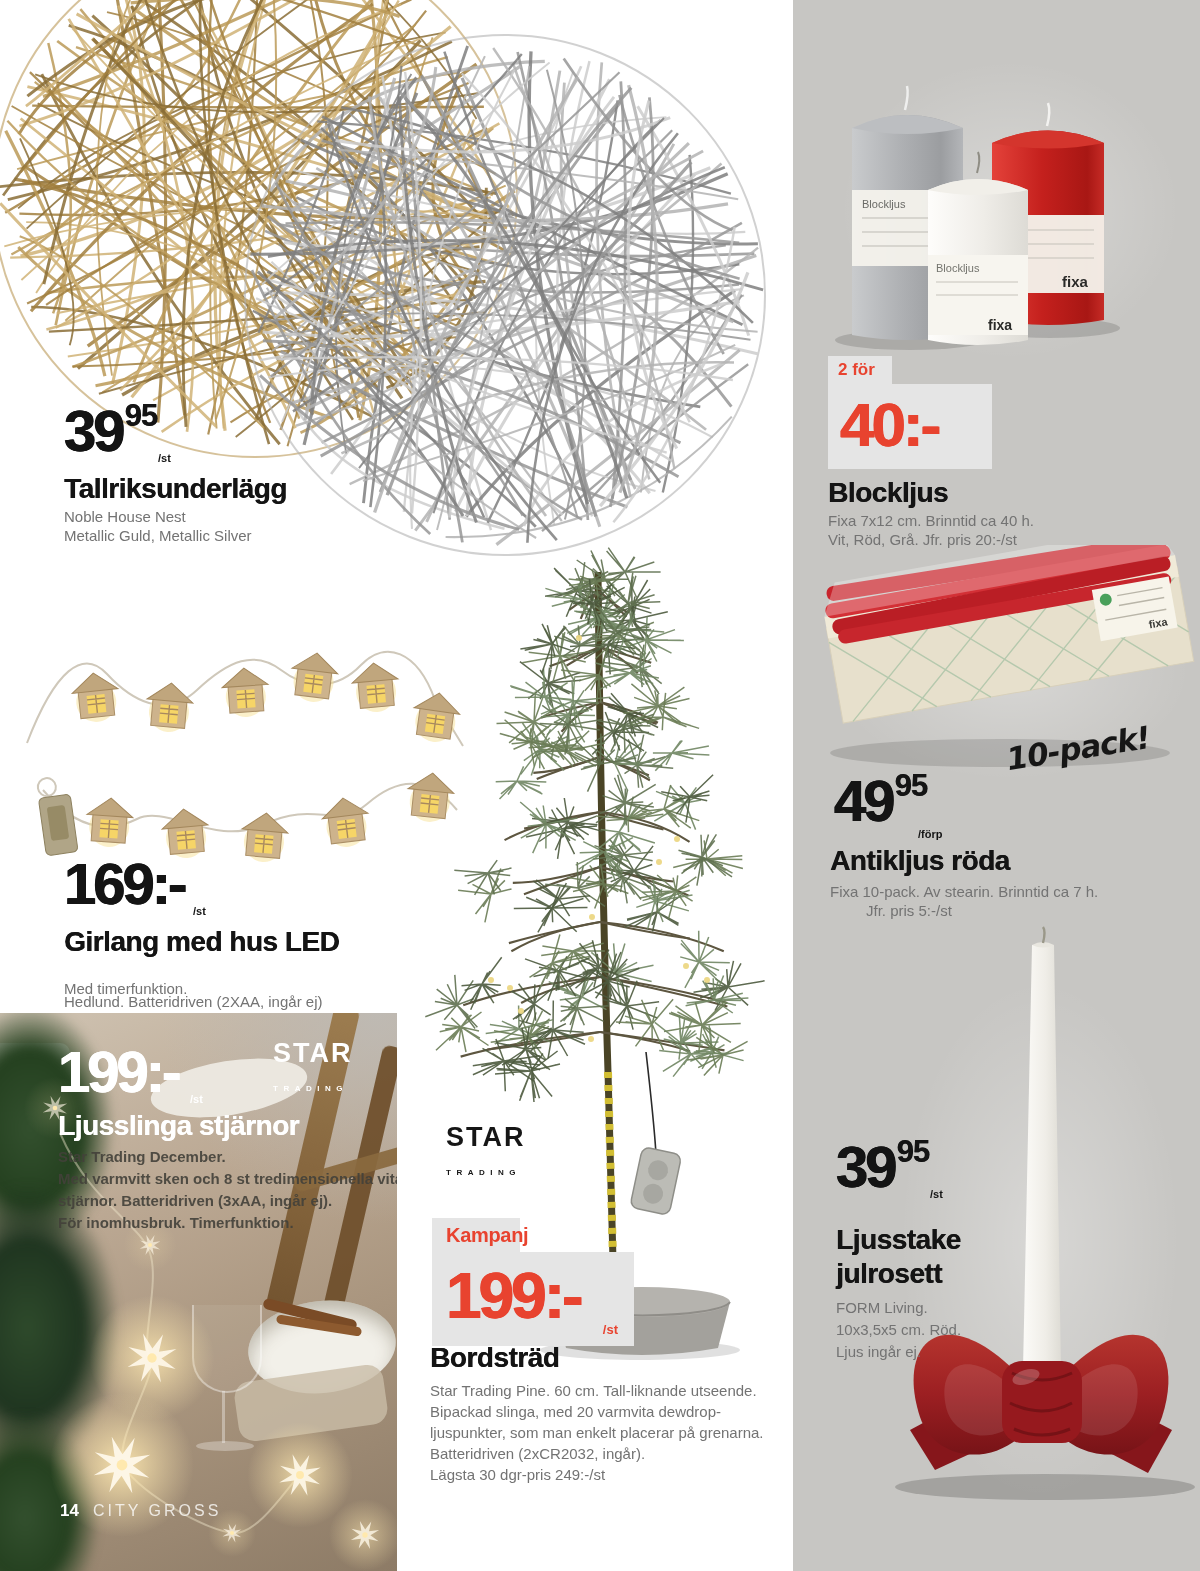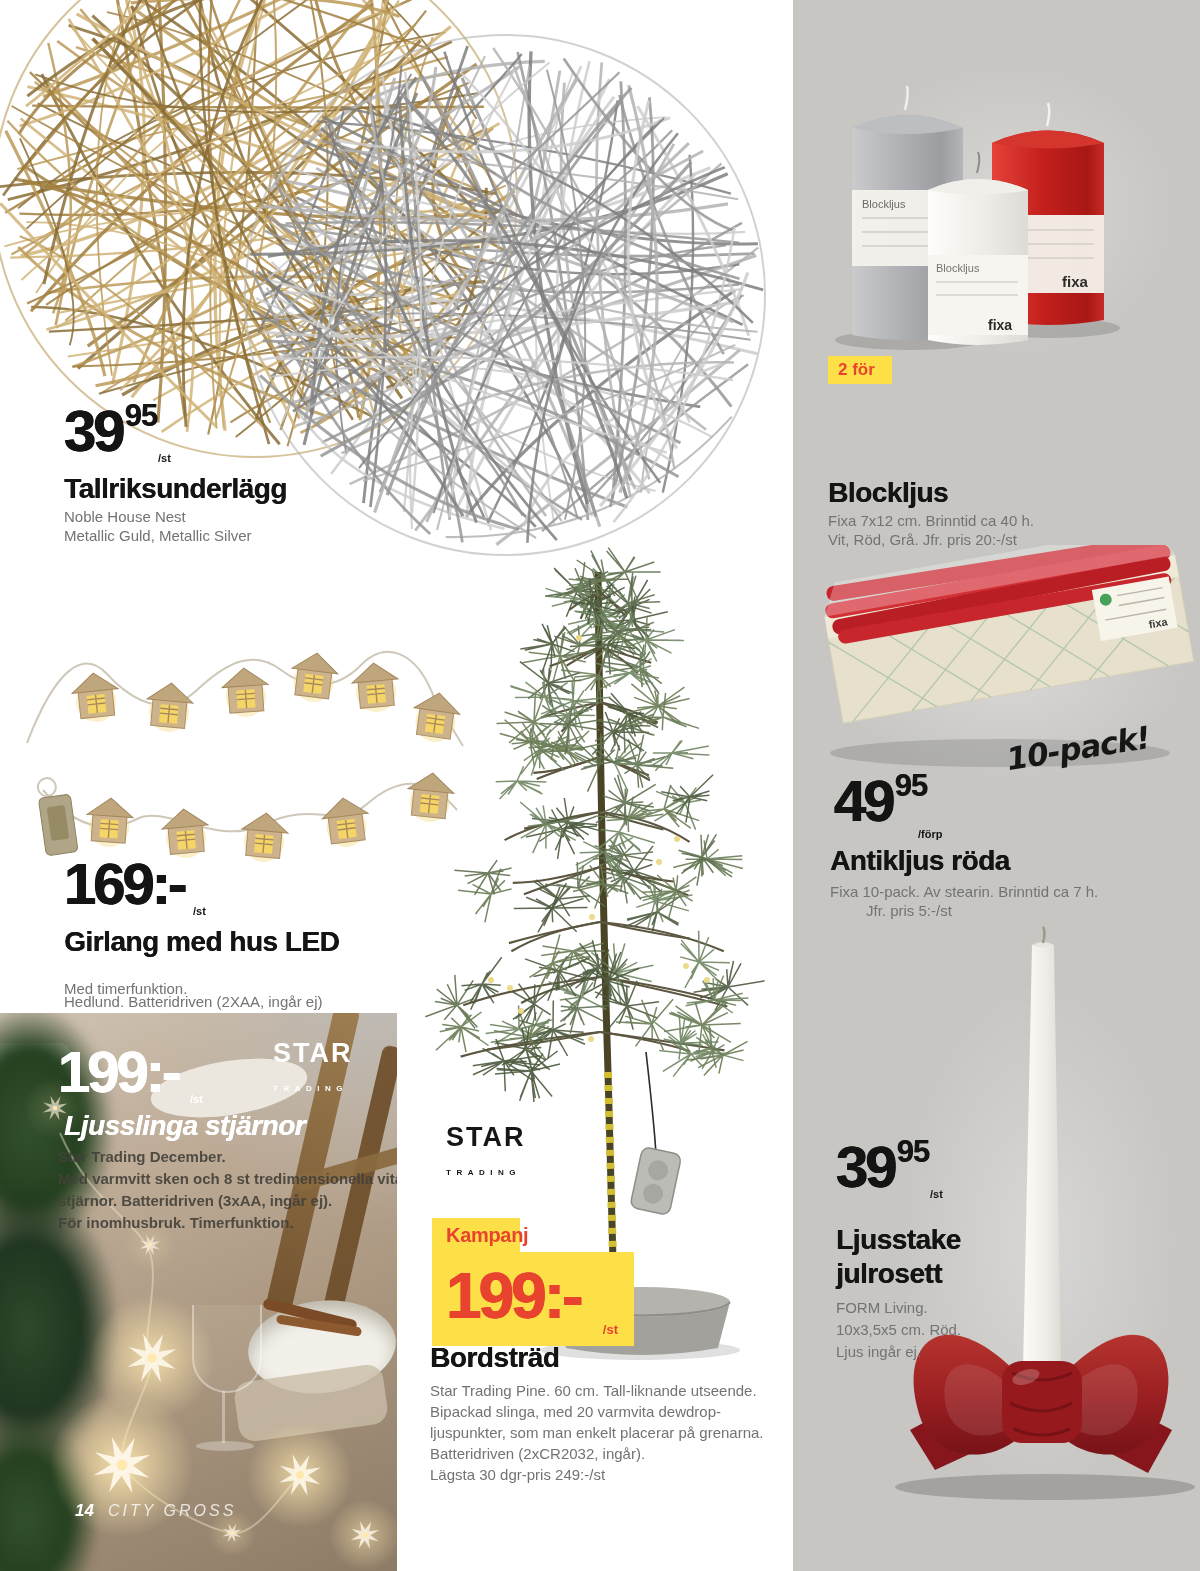--- a/index.html
+++ b/index.html
@@ -14,40 +14,40 @@
   .softlight{border-radius:50%;background:radial-gradient(closest-side,rgba(255,255,255,.30),rgba(255,255,255,0));}
   
   .pricebig{font-weight:900;font-size:58px;letter-spacing:-3px;line-height:1;
     text-shadow:.6px 0 0 currentColor,-.6px 0 0 currentColor;white-space:nowrap;}
   .pricesup{font-weight:900;font-size:31px;letter-spacing:-1px;vertical-align:top;line-height:1;
     text-shadow:.5px 0 0 currentColor;position:relative;top:-2px;margin-left:2px;}
   .unit{font-weight:bold;font-size:11px;letter-spacing:0;}
   .pname{font-weight:900;font-size:28px;letter-spacing:-.5px;line-height:1.15;
     text-shadow:.4px 0 0 currentColor;white-space:nowrap;}
   .pdesc{font-size:15px;line-height:19px;color:#737373;white-space:nowrap;}
-  .yellowbox{background:#fde047;}
+  .yellowbox{background:#e5e5e5;}
   .redtxt{color:#e8432f;}
   .kampanj{font-weight:900;font-size:20px;letter-spacing:-.3px;}
   .handnote{font-family:"DejaVu Sans",sans-serif;font-style:italic;font-weight:bold;
     font-size:31px;letter-spacing:-1px;color:#161616;transform:rotate(-9deg);white-space:nowrap;}
   
   .starlogo{line-height:1;}
   .starlogo .s1{font-weight:bold;font-size:27px;letter-spacing:2px;display:block;}
   .starlogo .s2{font-weight:bold;font-size:8px;letter-spacing:5.5px;display:block;margin-top:18px;}
   .logowhite{color:#ffffff;}
   .logoblack{color:#161616;}
   
   #photo{left:0;top:1013px;width:397px;height:558px;overflow:hidden;
     background:
       radial-gradient(130% 90% at 95% 0%,rgba(190,186,180,.95) 0%,rgba(190,186,180,0) 42%),
       linear-gradient(158deg,#cfc3b2 0%,#bba893 34%,#a9957e 62%,#8d7b66 100%);}
   #photo .blob{position:absolute;border-radius:50%;filter:blur(4px);}
   .photoTxt{color:#ffffff;}
   .photoDesc{font-size:15px;line-height:22px;color:#43413a;white-space:nowrap;font-weight:bold;opacity:.9;}
-  #footer{left:75px;top:488px;color:#fff;white-space:nowrap;font-style:italic;}
+  #footer{left:60px;top:488px;color:#fff;white-space:nowrap;}
   #footer .fno{font-weight:900;font-size:17px;}
   #footer .fbrand{font-size:16px;letter-spacing:3px;color:rgba(255,255,255,.78);margin-left:14px;}
   .chairpart{position:absolute;filter:blur(.6px);opacity:.92;}
 </style>
 </head>
 <body>
 
 <div id="page">
 
   <div id="panel" class="abs"></div>
@@ -637,20 +637,23 @@
     <rect x="128" y="215" width="100" height="80" fill="#f7f5ef"></rect>
     <text x="136" y="232" font-size="11" fill="#74746e">Blockljus</text>
     <line x1="136" y1="242" x2="218" y2="242" stroke="#c6c3bb" stroke-width="1"></line>
     <line x1="136" y1="255" x2="218" y2="255" stroke="#c6c3bb" stroke-width="1"></line>
     <text x="188" y="290" font-size="14" font-weight="bold" fill="#2a2a28">fixa</text>
   </svg>
 
   <div class="abs yellowbox" style="left:828px;top:356px;width:64px;height:28px;">
     <div class="redtxt" style="font-weight:900;font-size:17px;padding:4px 0 0 10px;">2 för</div>
   </div>
+  <div class="abs yellowbox" style="left:828px;top:384px;width:164px;height:85px;">
+    <div class="pricebig redtxt" style="position:absolute;left:12px;top:10px;font-size:62px;">40:-</div>
+  </div>
   <div class="abs pname" style="left:828px;top:477px;">Blockljus</div>
   <div class="abs pdesc" style="left:828px;top:511px;">Fixa 7x12 cm. Brinntid ca 40 h.</div>
   <div class="abs pdesc" style="left:828px;top:530px;">Vit, Röd, Grå. Jfr. pris 20:-/st</div>
 
   <svg class="abs" style="left:800px;top:545px;" width="395" height="240" viewBox="0 0 395 240">
     <ellipse cx="200" cy="208" rx="170" ry="14" fill="rgba(0,0,0,.13)"></ellipse>
     <g transform="translate(22,58) rotate(-10)">
       <rect x="0" y="26" width="356" height="96" fill="#e7e0cc"></rect>
       <path d="M0 26 L356 26 L356 122 L0 122 Z" fill="none" stroke="#d8d0ba" stroke-width="1"></path>
       <g stroke="#a9c3a6" stroke-width="1.4" opacity=".8">
@@ -777,21 +780,21 @@
         <polygon points="241.4,516.6 235.6,520.2 241.1,524.2 234.4,522.7 235.4,529.4 231.8,523.6 227.8,529.1 229.3,522.4 222.6,523.4 228.4,519.8 222.9,515.8 229.6,517.3 228.6,510.6 232.2,516.4 236.2,510.9 234.7,517.6" fill="#fdf6e6" opacity="0.7300000000000001"></polygon>
         <circle cx="232" cy="520" r="2" fill="#ffe9ae"></circle>
       </svg>
 
     <div class="abs starlogo logowhite" style="left:273px;top:27px;">
       <span class="s1">STAR</span>
       <span class="s2">TRADING</span>
     </div>
     <div class="abs pricebig photoTxt" style="left:58px;top:30px;">199:-</div>
     <div class="abs unit photoTxt" style="left:190px;top:80px;">/st</div>
-    <div class="abs pname photoTxt" style="left:64px;top:97px;font-style:italic;">Ljusslinga stjärnor</div>
+    <div class="abs pname photoTxt" style="left:58px;top:97px;">Ljusslinga stjärnor</div>
     <div class="abs photoDesc" style="left:58px;top:133px;">Star Trading December.</div>
     <div class="abs photoDesc" style="left:58px;top:155px;">Med varmvitt sken och 8 st tredimensionella vita</div>
     <div class="abs photoDesc" style="left:58px;top:177px;">stjärnor.  Batteridriven (3xAA, ingår ej).</div>
     <div class="abs photoDesc" style="left:58px;top:199px;">För inomhusbruk. Timerfunktion.</div>
     <div id="footer" class="abs">
       <span class="fno">14</span><span class="fbrand">CITY GROSS</span>
     </div>
   </div>
 
 </div>

